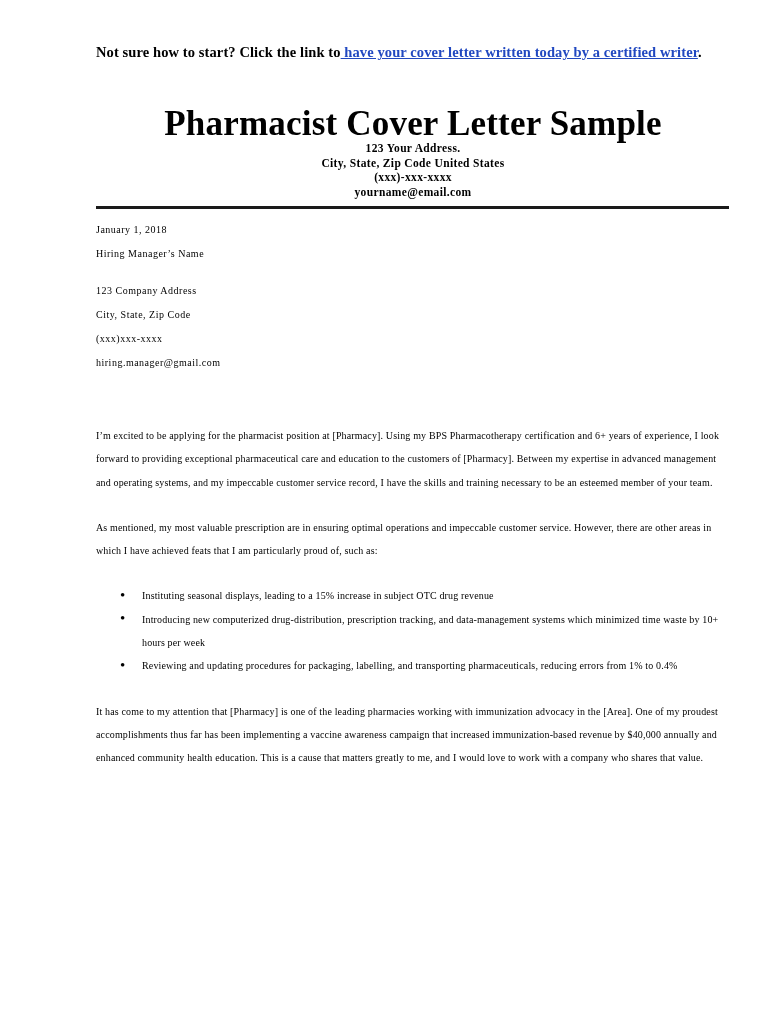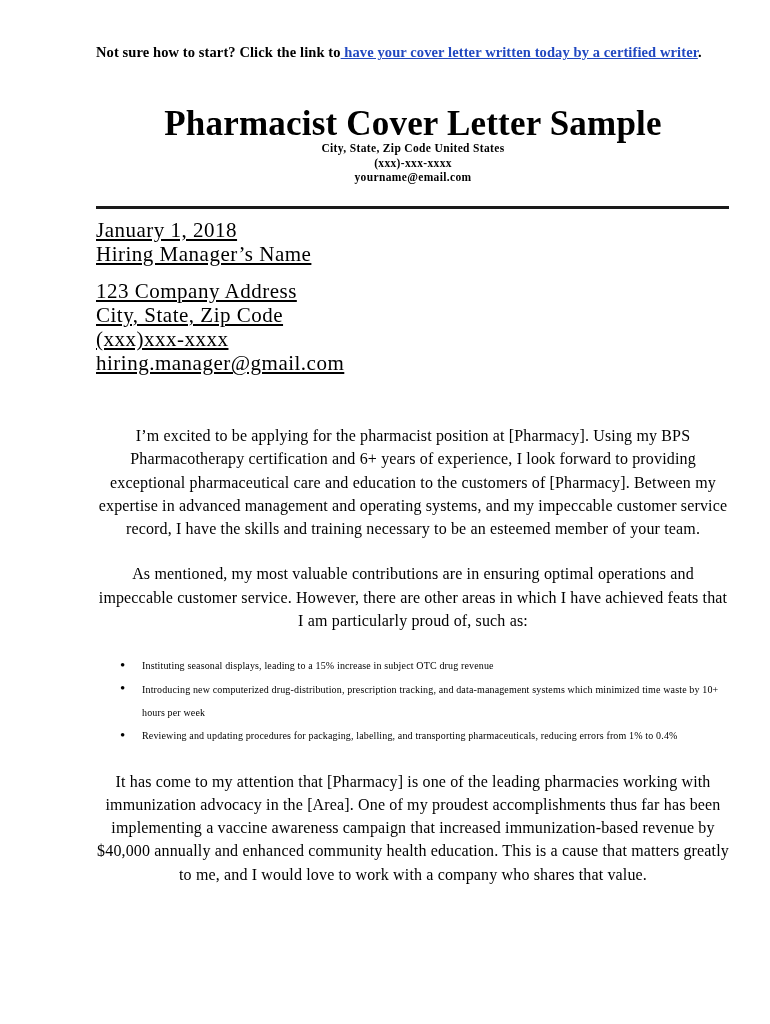--- a/index.html
+++ b/index.html
@@ -76,42 +76,41 @@
 
   
   .body-wrap {
     position: absolute;
     left: 68px;
     top: 218px;
     width: 634px;
   }
 
   .meta-block {
-    font-size: 21px;
+    font-size: 10px;
     line-height: 24px;
     letter-spacing: 0.5px;
-    text-decoration: underline;
   }
   .meta-line { white-space: pre; }
 
   .gap-sm { height: 13px; }
   .gap-md { height: 22px; }
   .gap-lg { height: 27px; }
 
   .salutation {
     font-size: 15.5px;
     line-height: 24px;
     letter-spacing: 0.4px;
   }
 
   .para {
-    font-size: 16px;
+    font-size: 10px;
     line-height: 23.3px;
     letter-spacing: 0.15px;
-    text-align: center;
+    text-align: left;
     margin: 0;
   }
 
   ul.bullets {
     margin: 0;
     padding: 0;
     list-style: none;
   }
   ul.bullets li {
     position: relative;
@@ -133,20 +132,21 @@
 <body>
 
 <div class="page">
 
   <div class="promo">
     <span>Not sure how to start? Click the link to</span><a class="promo-link" href="#"> have your cover letter written today by a certified writer</a><span class="promo-period">.</span>
   </div>
 
   <div class="letterhead">
     <h1 class="doc-title">Pharmacist Cover Letter Sample</h1>
+    <div class="addr-line">123 Your Address.</div>
     <div class="addr-line">City, State, Zip Code United States</div>
     <div class="addr-line">(xxx)-xxx-xxxx</div>
     <div class="addr-line">yourname@email.com</div>
   </div>
 
   <div class="rule"></div>
 
   <div class="body-wrap">
 
     <div class="meta-block">
@@ -165,21 +165,21 @@
 
     <div class="gap-md"></div>
 
 
     <div class="gap-lg"></div>
 
     <p class="para">I’m excited to be applying for the pharmacist position at [Pharmacy].  Using my BPS Pharmacotherapy certification and 6+ years of experience, I look forward to providing exceptional pharmaceutical care and education to the customers of [Pharmacy]. Between my expertise in advanced management and operating systems, and my impeccable customer service record, I have the skills and training necessary to be an esteemed member of your team.</p>
 
     <div class="gap-md"></div>
 
-    <p class="para">As mentioned, my most valuable contributions are in ensuring optimal operations and impeccable customer service. However, there are other areas in which I have achieved feats that I am particularly proud of, such as:</p>
+    <p class="para">As mentioned, my most valuable prescription are in ensuring optimal operations and impeccable customer service. However, there are other areas in which I have achieved feats that I am particularly proud of, such as:</p>
 
     <div class="gap-md"></div>
 
     <ul class="bullets">
       <li>Instituting seasonal displays, leading to a 15% increase in subject OTC drug revenue</li>
       <li>Introducing new computerized drug-distribution, prescription tracking, and data-management systems which minimized time waste by 10+ hours per week</li>
       <li>Reviewing and updating procedures for packaging, labelling, and transporting pharmaceuticals, reducing errors from 1% to 0.4%</li>
     </ul>
 
     <div class="gap-md"></div>

